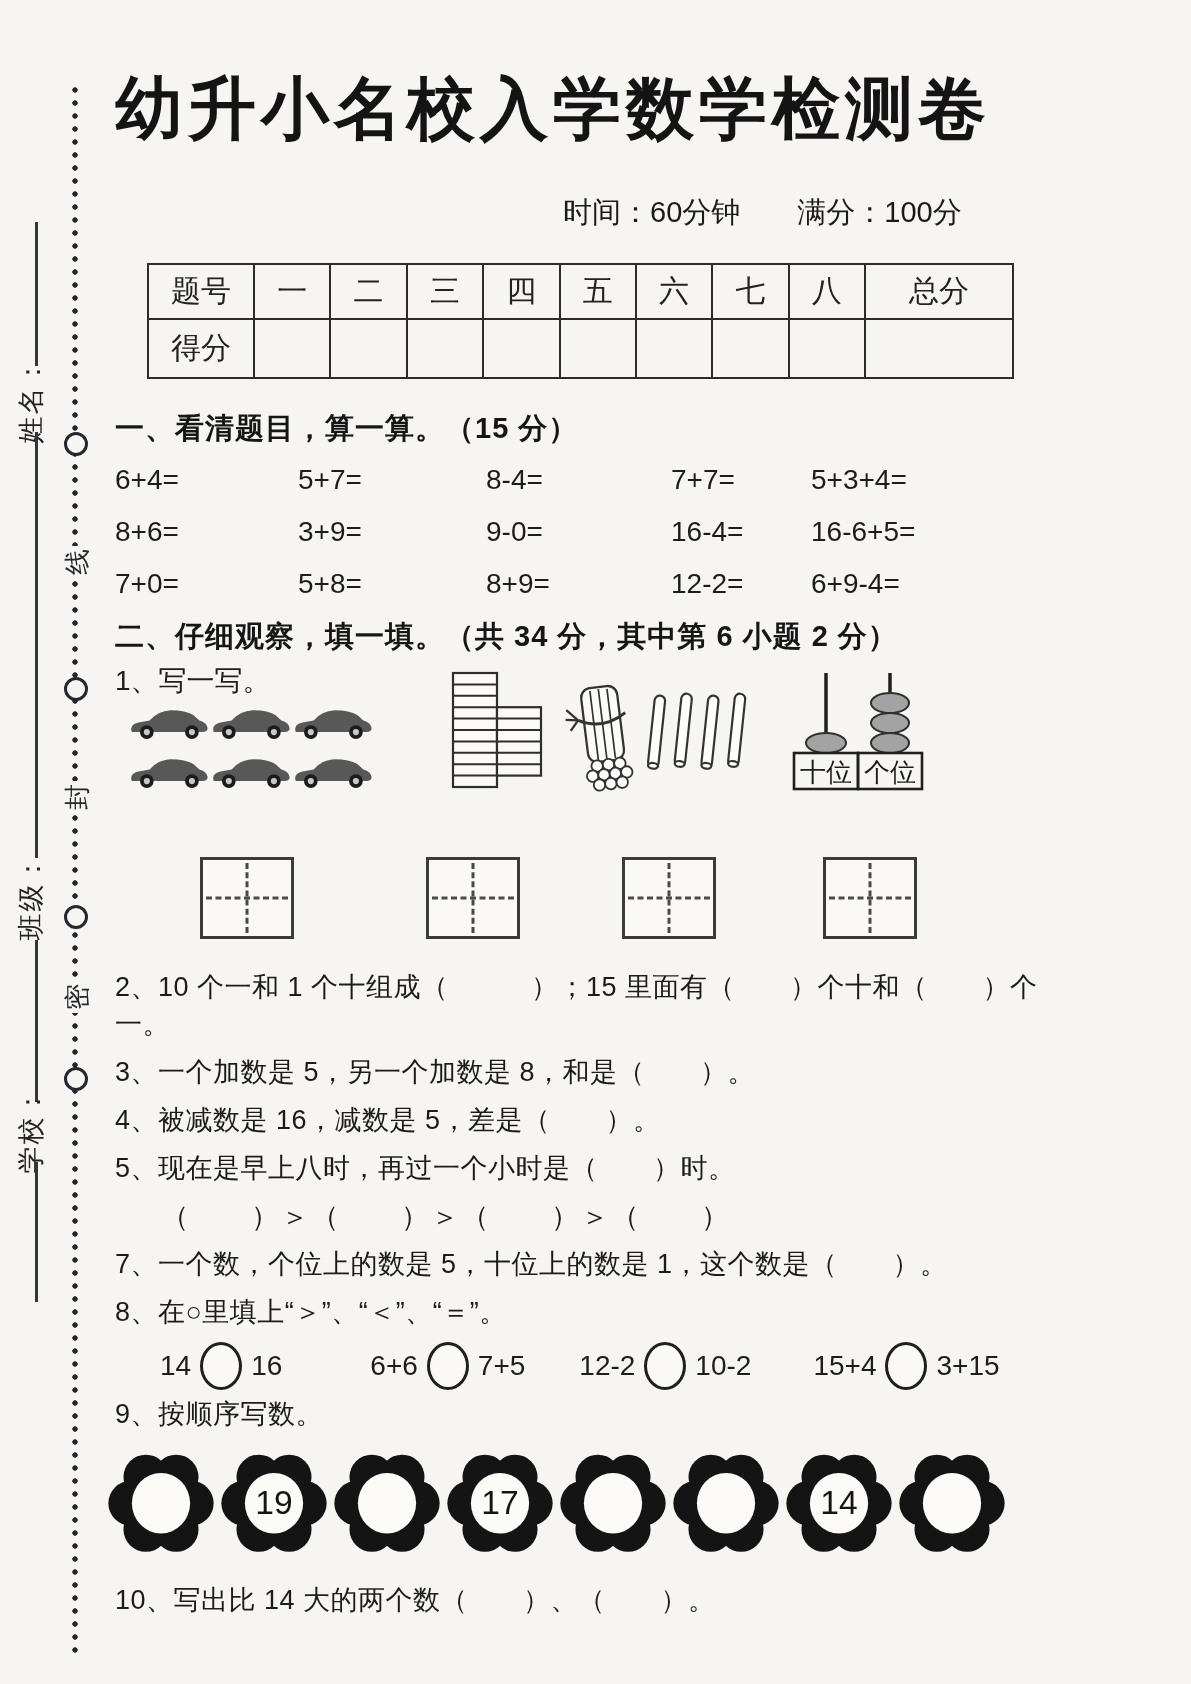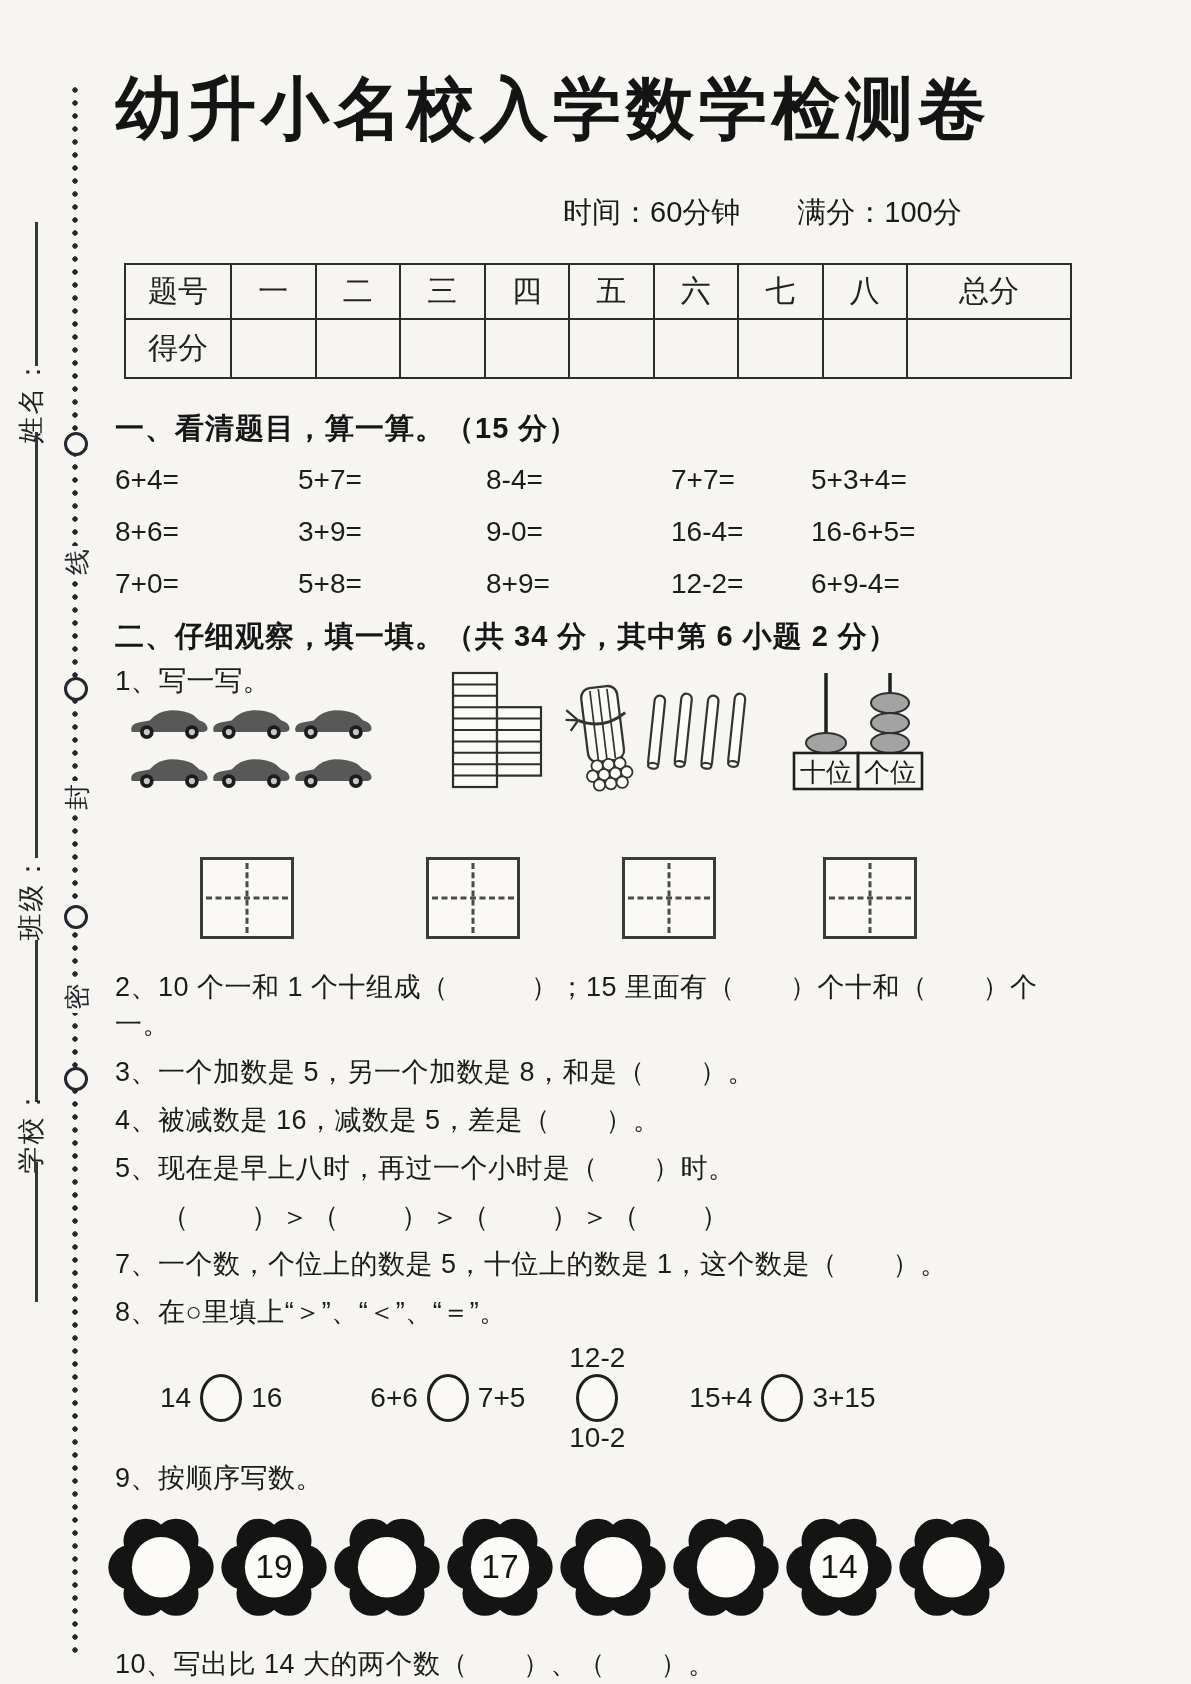--- a/index.html
+++ b/index.html
@@ -29,21 +29,21 @@
   }
   
   .content{position:absolute;left:115px;top:0;width:962px;}
   .title{
     margin-top:64px;padding-right:40px;text-align:left;
     font-size:68px;font-weight:900;letter-spacing:5px;color:#141414;
   }
   .meta{display:flex;margin-top:38px;padding-left:448px;font-size:29px;color:#1a1a1a;}
   .meta .gap{width:57px;}
   
-  table.score{margin:30px 0 0 9px;border-collapse:collapse;width:948px;}
+  table.score{margin:30px 0 0 32px;border-collapse:collapse;width:867px;}
   table.score td{
     border:2px solid #2c2c2c;text-align:center;font-size:30px;color:#222;
     height:53px;padding:0;
   }
   table.score tr.r2 td{height:57px;}
   table.score td.first{width:104px;}
   
   .sec-heading{margin-top:30px;font-size:29px;font-weight:700;color:#161616;letter-spacing:1px;}
   .sec2-heading{margin-top:8px;}
   .eq-rows{margin-top:12px;}
@@ -64,21 +64,21 @@
   .tb-h{position:absolute;top:50%;left:3px;right:3px;border-top:3px dashed #4a4a4a;transform:translateY(-50%);}
   .bm1{margin-left:85px;}.bm2{margin-left:132px;}.bm3{margin-left:102px;}.bm4{margin-left:107px;}
   
   .qlist{margin-top:30px;}
   .qline{font-size:27px;line-height:37px;margin-bottom:11px;color:#1b1b1b;letter-spacing:0.5px;}
   .q6b{padding-left:46px;font-size:28px;letter-spacing:2px;}
   
   .cmp-row{display:flex;align-items:center;margin:10px 0 6px 0;font-size:28px;}
   .cmp-circle{display:inline-block;width:36px;height:42px;border:3px solid #1f1f1f;border-radius:50%;
     margin:0 9px;vertical-align:middle;background:#faf9f6;}
-  .cm1{margin-left:45px;}.cm2{margin-left:88px;}.cm3{margin-left:42px;flex-direction:column;}.cm4{margin-left:62px;}
+  .cm1{margin-left:45px;}.cm2{margin-left:88px;}.cm3{margin-left:54px;}.cm4{margin-left:62px;}
   .cmp-item{display:flex;align-items:center;}
   
   .flower-row{display:flex;margin-top:8px;margin-left:-10px;text-align:center;}
   .flower{width:112px;height:114px;margin-right:1px;}
   .q10{margin-top:24px;font-size:27px;letter-spacing:0.5px;}
   svg{display:block;}
 </style>
 </head>
 <body>
 

